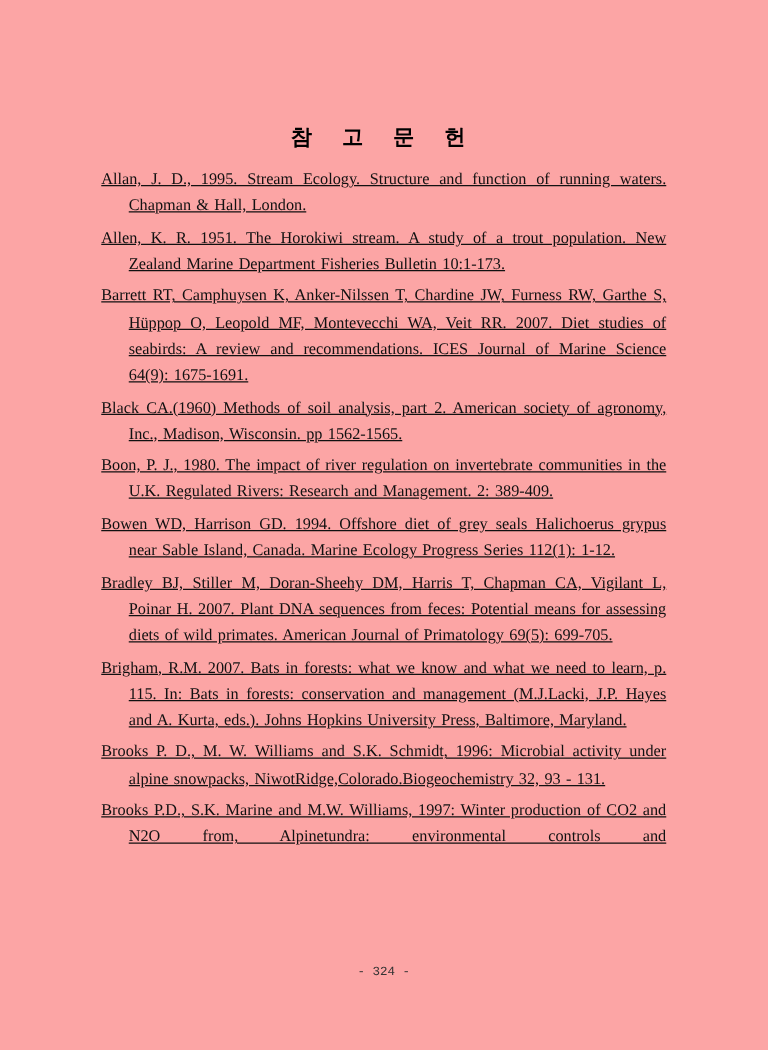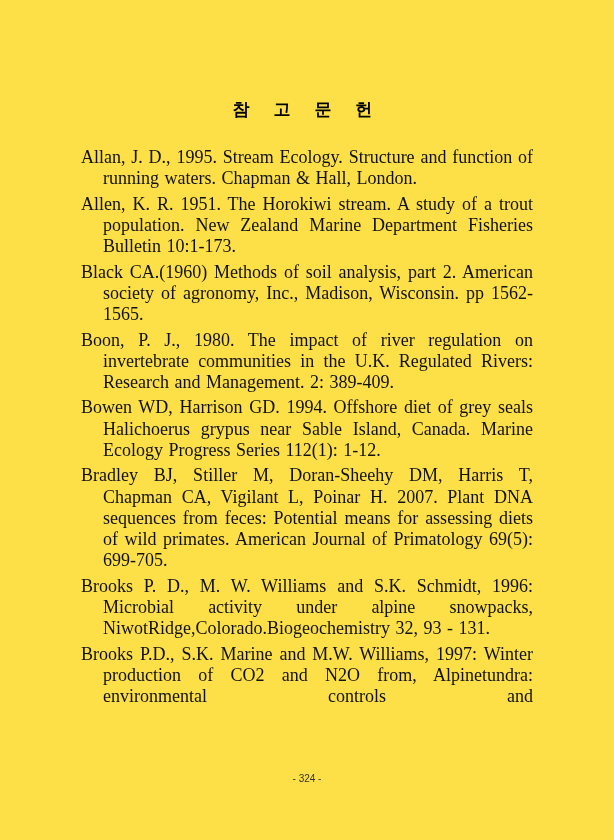--- a/index.html
+++ b/index.html
@@ -13,75 +13,78 @@
     position: relative;
     overflow: hidden;
     font-family: "Liberation Serif", "DejaVu Serif", serif;
     color: #111111;
   }
   .page {
     position: absolute;
     left: 0; top: 0;
     width: 614px;
     height: 840px;
-    background: #fde047;
+    background: #fca5a5;
   }
   .title {
     position: absolute;
     top: 98px;
     left: 0;
     width: 614px;
     text-align: center;
     font-family: "DejaVu Sans", sans-serif;
     font-weight: bold;
     font-size: 17px;
     letter-spacing: 9px;
     color: #000000;
   }
   .refs {
     position: absolute;
     left: 81px;
-    top: 147px;
+    top: 132px;
     width: 452px;
-    font-size: 18px;
+    font-size: 13px;
     line-height: 21.2px;
+    text-decoration: underline;
   }
   .ref {
     text-align: justify;
     text-align-last: left;
     padding-left: 22px;
     text-indent: -22px;
     margin: 0 0 4.3px 0;
     word-spacing: 1px;
   }
   .ref.last {
     text-align-last: justify;
   }
   .page-number {
     position: absolute;
     top: 773px;
     left: 0;
     width: 614px;
     text-align: center;
-    font-family: Liberation Sans, sans-serif;
+    font-family: Liberation Mono, monospace;
     font-size: 10px;
     color: #333333;
   }
 </style>
 </head>
 <body>
 
 <div class="page">
   <div class="title">참 고 문 헌</div>
 
   <div class="refs">
     <p class="ref">Allan, J. D., 1995. Stream Ecology. Structure and function of running waters. Chapman &amp; Hall, London.</p>
     <p class="ref">Allen, K. R. 1951. The Horokiwi stream. A study of a trout population. New Zealand Marine Department Fisheries Bulletin 10:1-173.</p>
+    <p class="ref">Barrett RT, Camphuysen K, Anker-Nilssen T, Chardine JW, Furness RW, Garthe S, Hüppop O, Leopold MF, Montevecchi WA, Veit RR. 2007. Diet studies of seabirds: A review and recommendations. ICES Journal of Marine Science 64(9): 1675-1691.</p>
     <p class="ref">Black CA.(1960) Methods of soil analysis, part 2. American society of agronomy, Inc., Madison, Wisconsin. pp 1562-1565.</p>
     <p class="ref">Boon, P. J., 1980. The impact of river regulation on invertebrate communities in the U.K. Regulated Rivers: Research and Management. 2: 389-409.</p>
     <p class="ref">Bowen WD, Harrison GD. 1994. Offshore diet of grey seals Halichoerus grypus near Sable Island, Canada. Marine Ecology Progress Series 112(1): 1-12.</p>
     <p class="ref">Bradley BJ, Stiller M, Doran-Sheehy DM, Harris T, Chapman CA, Vigilant L, Poinar H. 2007. Plant DNA sequences from feces: Potential means for assessing diets of wild primates. American Journal of Primatology 69(5): 699-705.</p>
+    <p class="ref">Brigham, R.M. 2007. Bats in forests: what we know and what we need to learn, p. 115. In: Bats in forests: conservation and management (M.J.Lacki, J.P. Hayes and A. Kurta, eds.). Johns Hopkins University Press, Baltimore, Maryland.</p>
     <p class="ref">Brooks P. D., M. W. Williams and S.K. Schmidt, 1996: Microbial activity under alpine snowpacks, NiwotRidge,Colorado.Biogeochemistry 32, 93 - 131.</p>
     <p class="ref last">Brooks P.D., S.K. Marine and M.W. Williams, 1997: Winter production of CO2 and N2O from, Alpinetundra: environmental controls and</p>
   </div>
 
   <div class="page-number">- 324 -</div>
 </div>
 
 </body></html>

